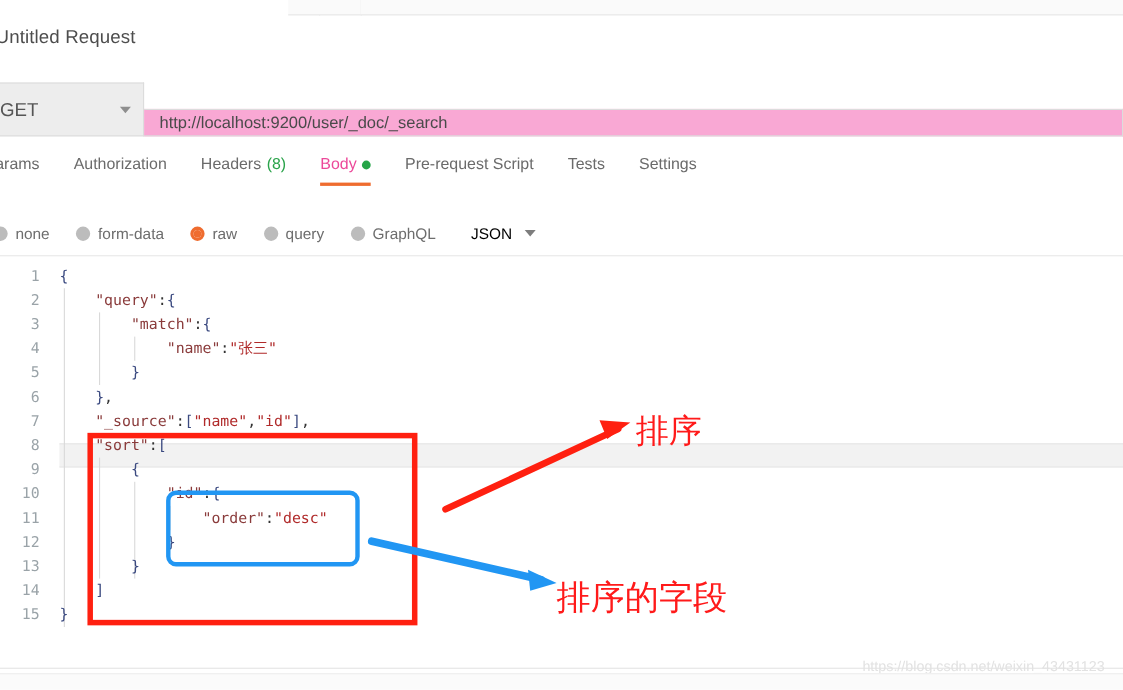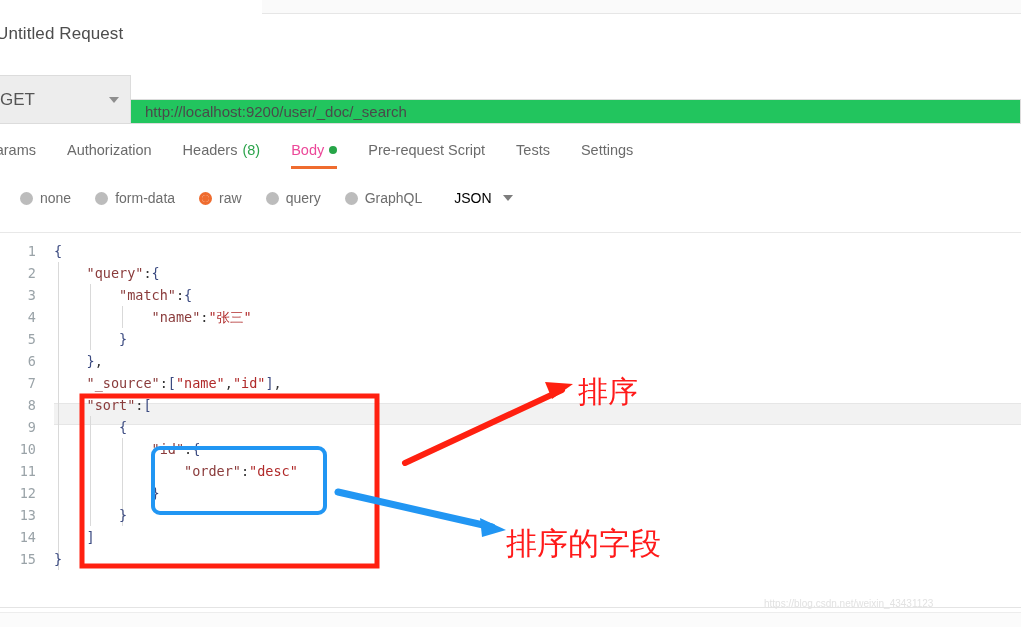--- a/index.html
+++ b/index.html
@@ -76,21 +76,21 @@
     color: #555;
   }
   .caret-down {
     width: 0; height: 0;
     border-left: 5px solid transparent;
     border-right: 5px solid transparent;
     border-top: 6px solid #8e8e8e;
   }
   .url-box {
     flex: 1;
-    background: #22c55e;
+    background: #f9a8d4;
     border: 1px solid #dcdcdc;
     border-left: none;
     display: flex;
     align-items: center;
     padding-left: 14px;
     box-sizing: border-box;
     margin-top: 24px;
   }
   .url-text {
     font-size: 15px;
@@ -135,22 +135,21 @@
     display: inline-block;
   }
 
   
   .radiorow {
     position: absolute;
     left: 0;
     top: 190px;
     height: 30px;
     display: flex;
-    align-items: flex-start;
-    margin-left: 26px;
+    align-items: flex-end;
   }
   .radio-item {
     display: flex;
     align-items: center;
     gap: 7px;
     margin-right: 24px;
     font-size: 14px;
     color: #6d6d6d;
     white-space: nowrap;
   }
@@ -275,23 +274,23 @@
   
   .wm-line {
     position: absolute;
     left: 0; right: 0;
     top: 607px;
     height: 1px;
     background: #e4e4e4;
   }
   .watermark {
     position: absolute;
-    left: 764px;
+    left: 784px;
     top: 598px;
-    font-size: 10px;
+    font-size: 13px;
     color: #e2e2e2;
     white-space: nowrap;
     font-family: "Liberation Sans", sans-serif;
   }
   .bottom-strip {
     position: absolute;
     left: 0; right: 0;
     top: 612px;
     height: 15px;
     background: #fbfbfb;

